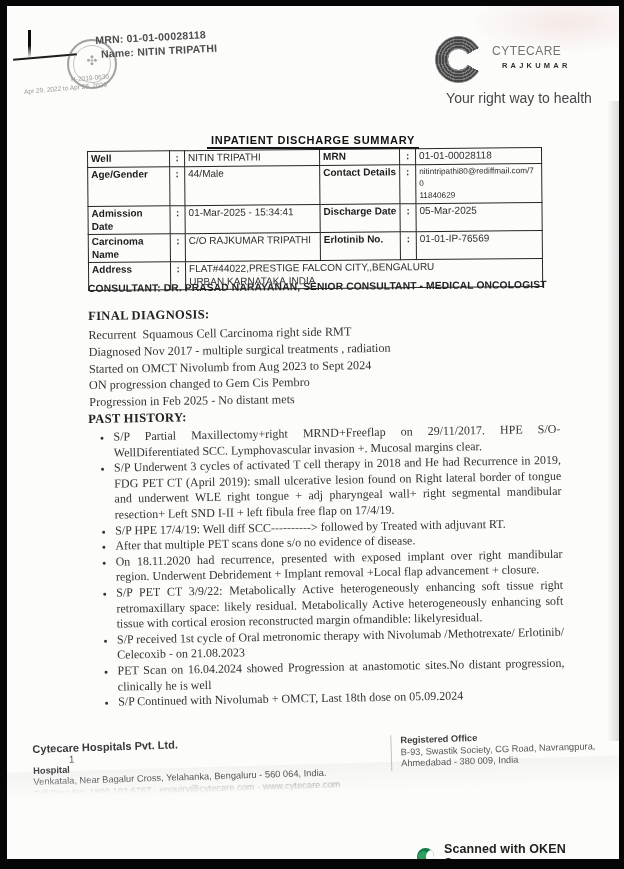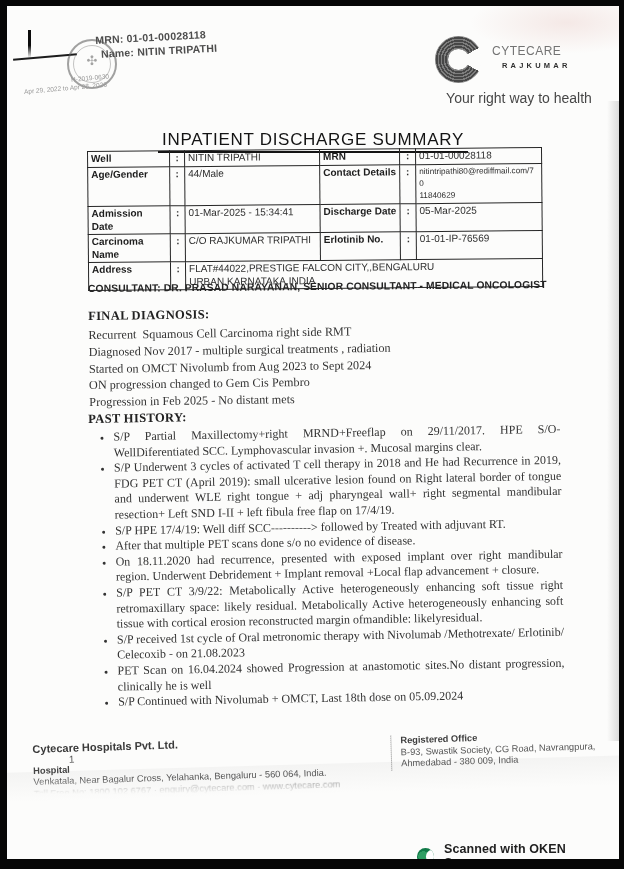--- a/index.html
+++ b/index.html
@@ -50,21 +50,21 @@
     border-right:9px solid #fcfcfb;z-index:2;}
   .logo-words{position:absolute;left:57px;top:12px;}
   .logo-name{font-weight:400;font-size:12px;letter-spacing:.5px;color:#737373;}
   .logo-sub{font-weight:700;font-size:7.5px;letter-spacing:3.2px;color:#2f2f2f;margin-top:3px;padding-left:10px;}
   .logo-tag{position:absolute;left:0;top:58px;width:168px;text-align:center;
     font-size:14px;color:#474747;}
   
   .hospital-title{position:absolute;left:0;right:0;top:101px;text-align:center;
     font-weight:700;font-size:14.5px;letter-spacing:.3px;color:#232323;}
   .doc-title-wrap{position:absolute;left:0;right:0;top:124px;text-align:center;}
-  .doc-title{display:inline-block;font-weight:400;font-size:17px;letter-spacing:.7px;color:#141414;
+  .doc-title{display:inline-block;font-weight:700;font-size:11px;letter-spacing:.7px;color:#141414;
     border-bottom:2.5px solid #141414;padding:0 4px 1px 4px;}
   
   .ptable{position:absolute;left:80px;top:145px;width:454px;border-collapse:collapse;
     transform:rotate(-0.5deg);transform-origin:left top;table-layout:fixed;}
   .ptable td{border:1.4px solid #262626;padding:1px 3px;vertical-align:top;
     font-size:10px;line-height:12.5px;color:#2e2e2e;overflow:hidden;}
   .ptable td.lbl{font-weight:700;color:#1d1d1d;}
   .ptable td.col{text-align:center;font-weight:700;padding:1px 0;}
   .ptable tr:nth-child(1){height:16px;}
   .ptable tr:nth-child(2){height:35px;}

